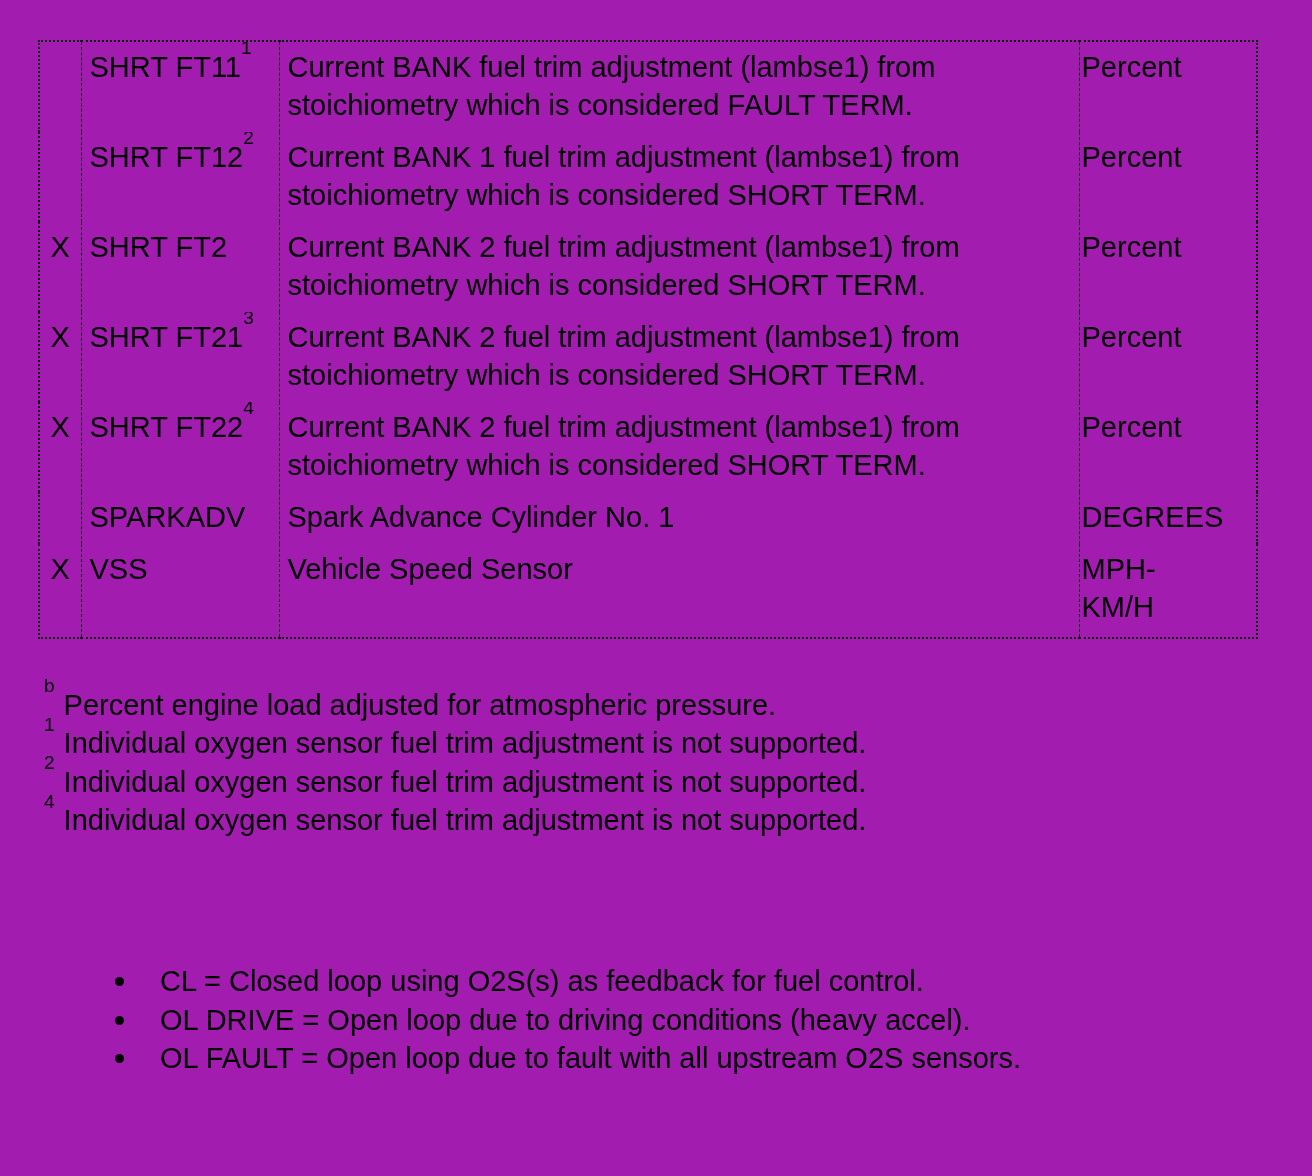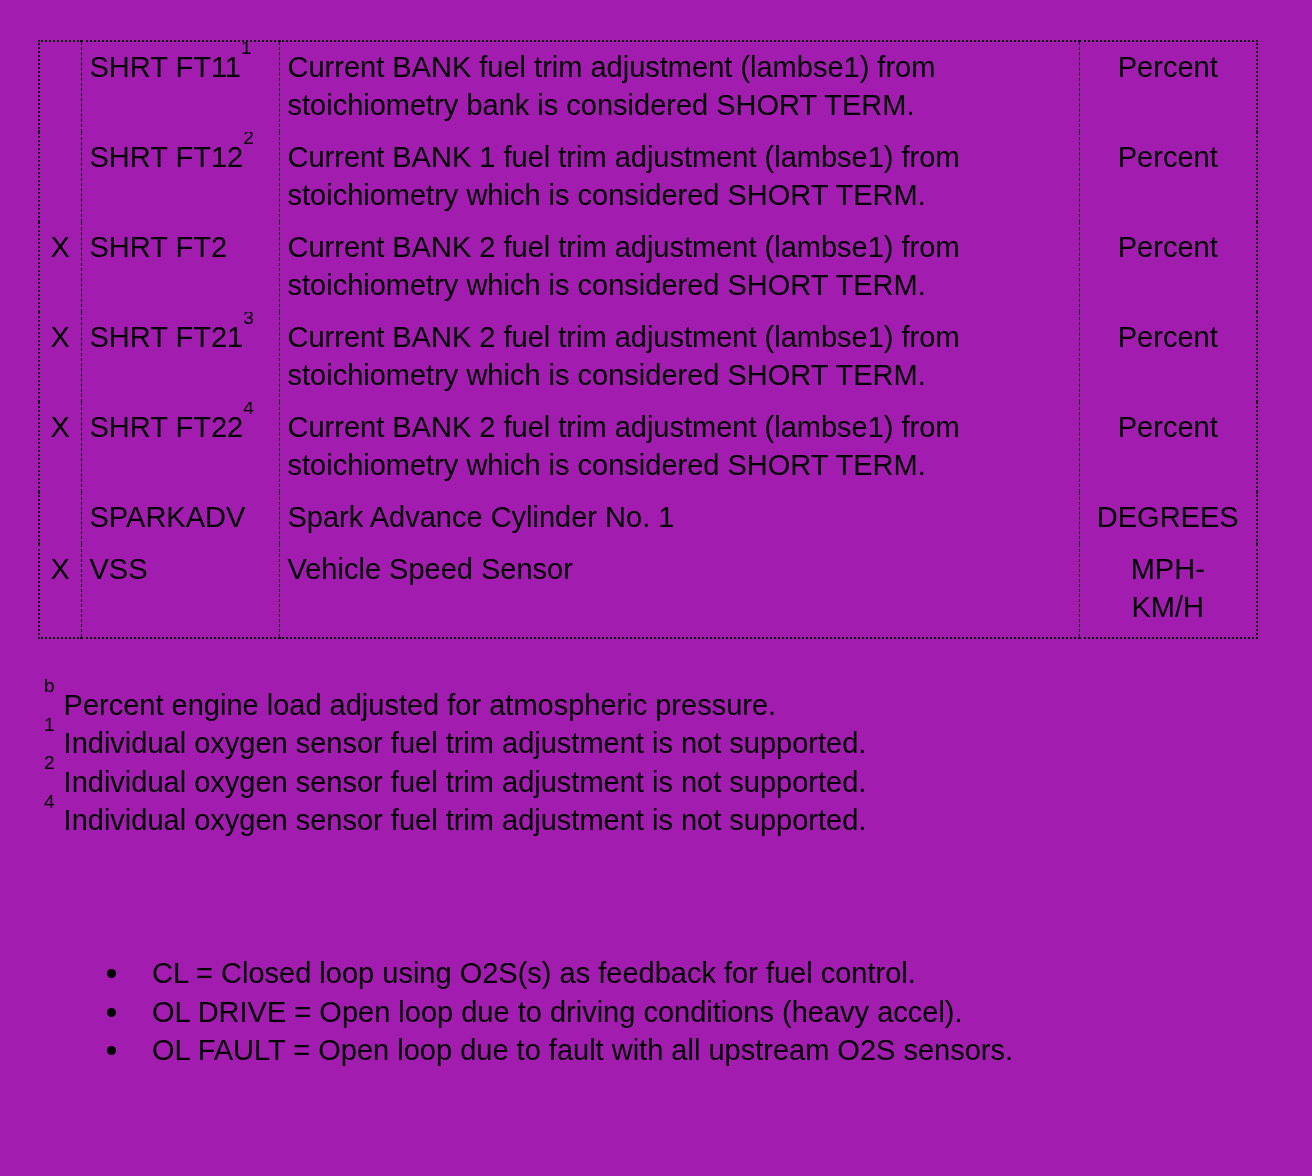--- a/index.html
+++ b/index.html
@@ -36,21 +36,20 @@
   }
   table.data td.c-sep {
     border-left: 1px dashed #111111;
   }
   table.data td.c-check {
     text-align: center;
     padding-left: 0;
     padding-right: 0;
   }
   table.data td.c-unit {
-    text-align: center;
     padding-left: 2px;
     padding-right: 2px;
   }
   table.data tr.r-tall  { height: 89px; }
   table.data tr.r-short { height: 51px; }
   table.data tr.r-last  { height: 94px; }
 
   sup.ss {
     font-size: 19px;
     line-height: 0;
@@ -74,21 +73,21 @@
     top: -12px;
     margin-right: 9px;
   }
 
   
   ul.bullets {
     position: absolute;
     left: 100px;
     top: 950px;
     width: 1130px;
-    margin: 4px;
+    margin: 12px;
     padding: 0;
     list-style: none;
     font-size: 29px;
     line-height: 38.5px;
   }
   ul.bullets li {
     position: relative;
     padding-left: 48px;
   }
   ul.bullets .dot {
@@ -110,21 +109,21 @@
     <colgroup>
       <col style="width:42px">
       <col style="width:198px">
       <col style="width:800px">
       <col style="width:178px">
     </colgroup>
     <tbody>
       <tr class="r-tall">
         <td class="c-check"></td>
         <td class="c-sep"><span>SHRT FT11</span><sup class="ss">1</sup></td>
-        <td class="c-sep">Current BANK fuel trim adjustment (lambse1) from stoichiometry bank is considered SHORT TERM.</td>
+        <td class="c-sep">Current BANK fuel trim adjustment (lambse1) from stoichiometry which is considered FAULT TERM.</td>
         <td class="c-sep c-unit"><span>Percent</span><span style="display:block"></span></td>
       </tr>
       <tr class="r-tall">
         <td class="c-check"></td>
         <td class="c-sep"><span>SHRT FT12</span><sup class="ss">2</sup></td>
         <td class="c-sep">Current BANK 1 fuel trim adjustment (lambse1) from stoichiometry which is considered SHORT TERM.</td>
         <td class="c-sep c-unit"><span>Percent</span><span style="display:block"></span></td>
       </tr>
       <tr class="r-tall">
         <td class="c-check">X</td>

